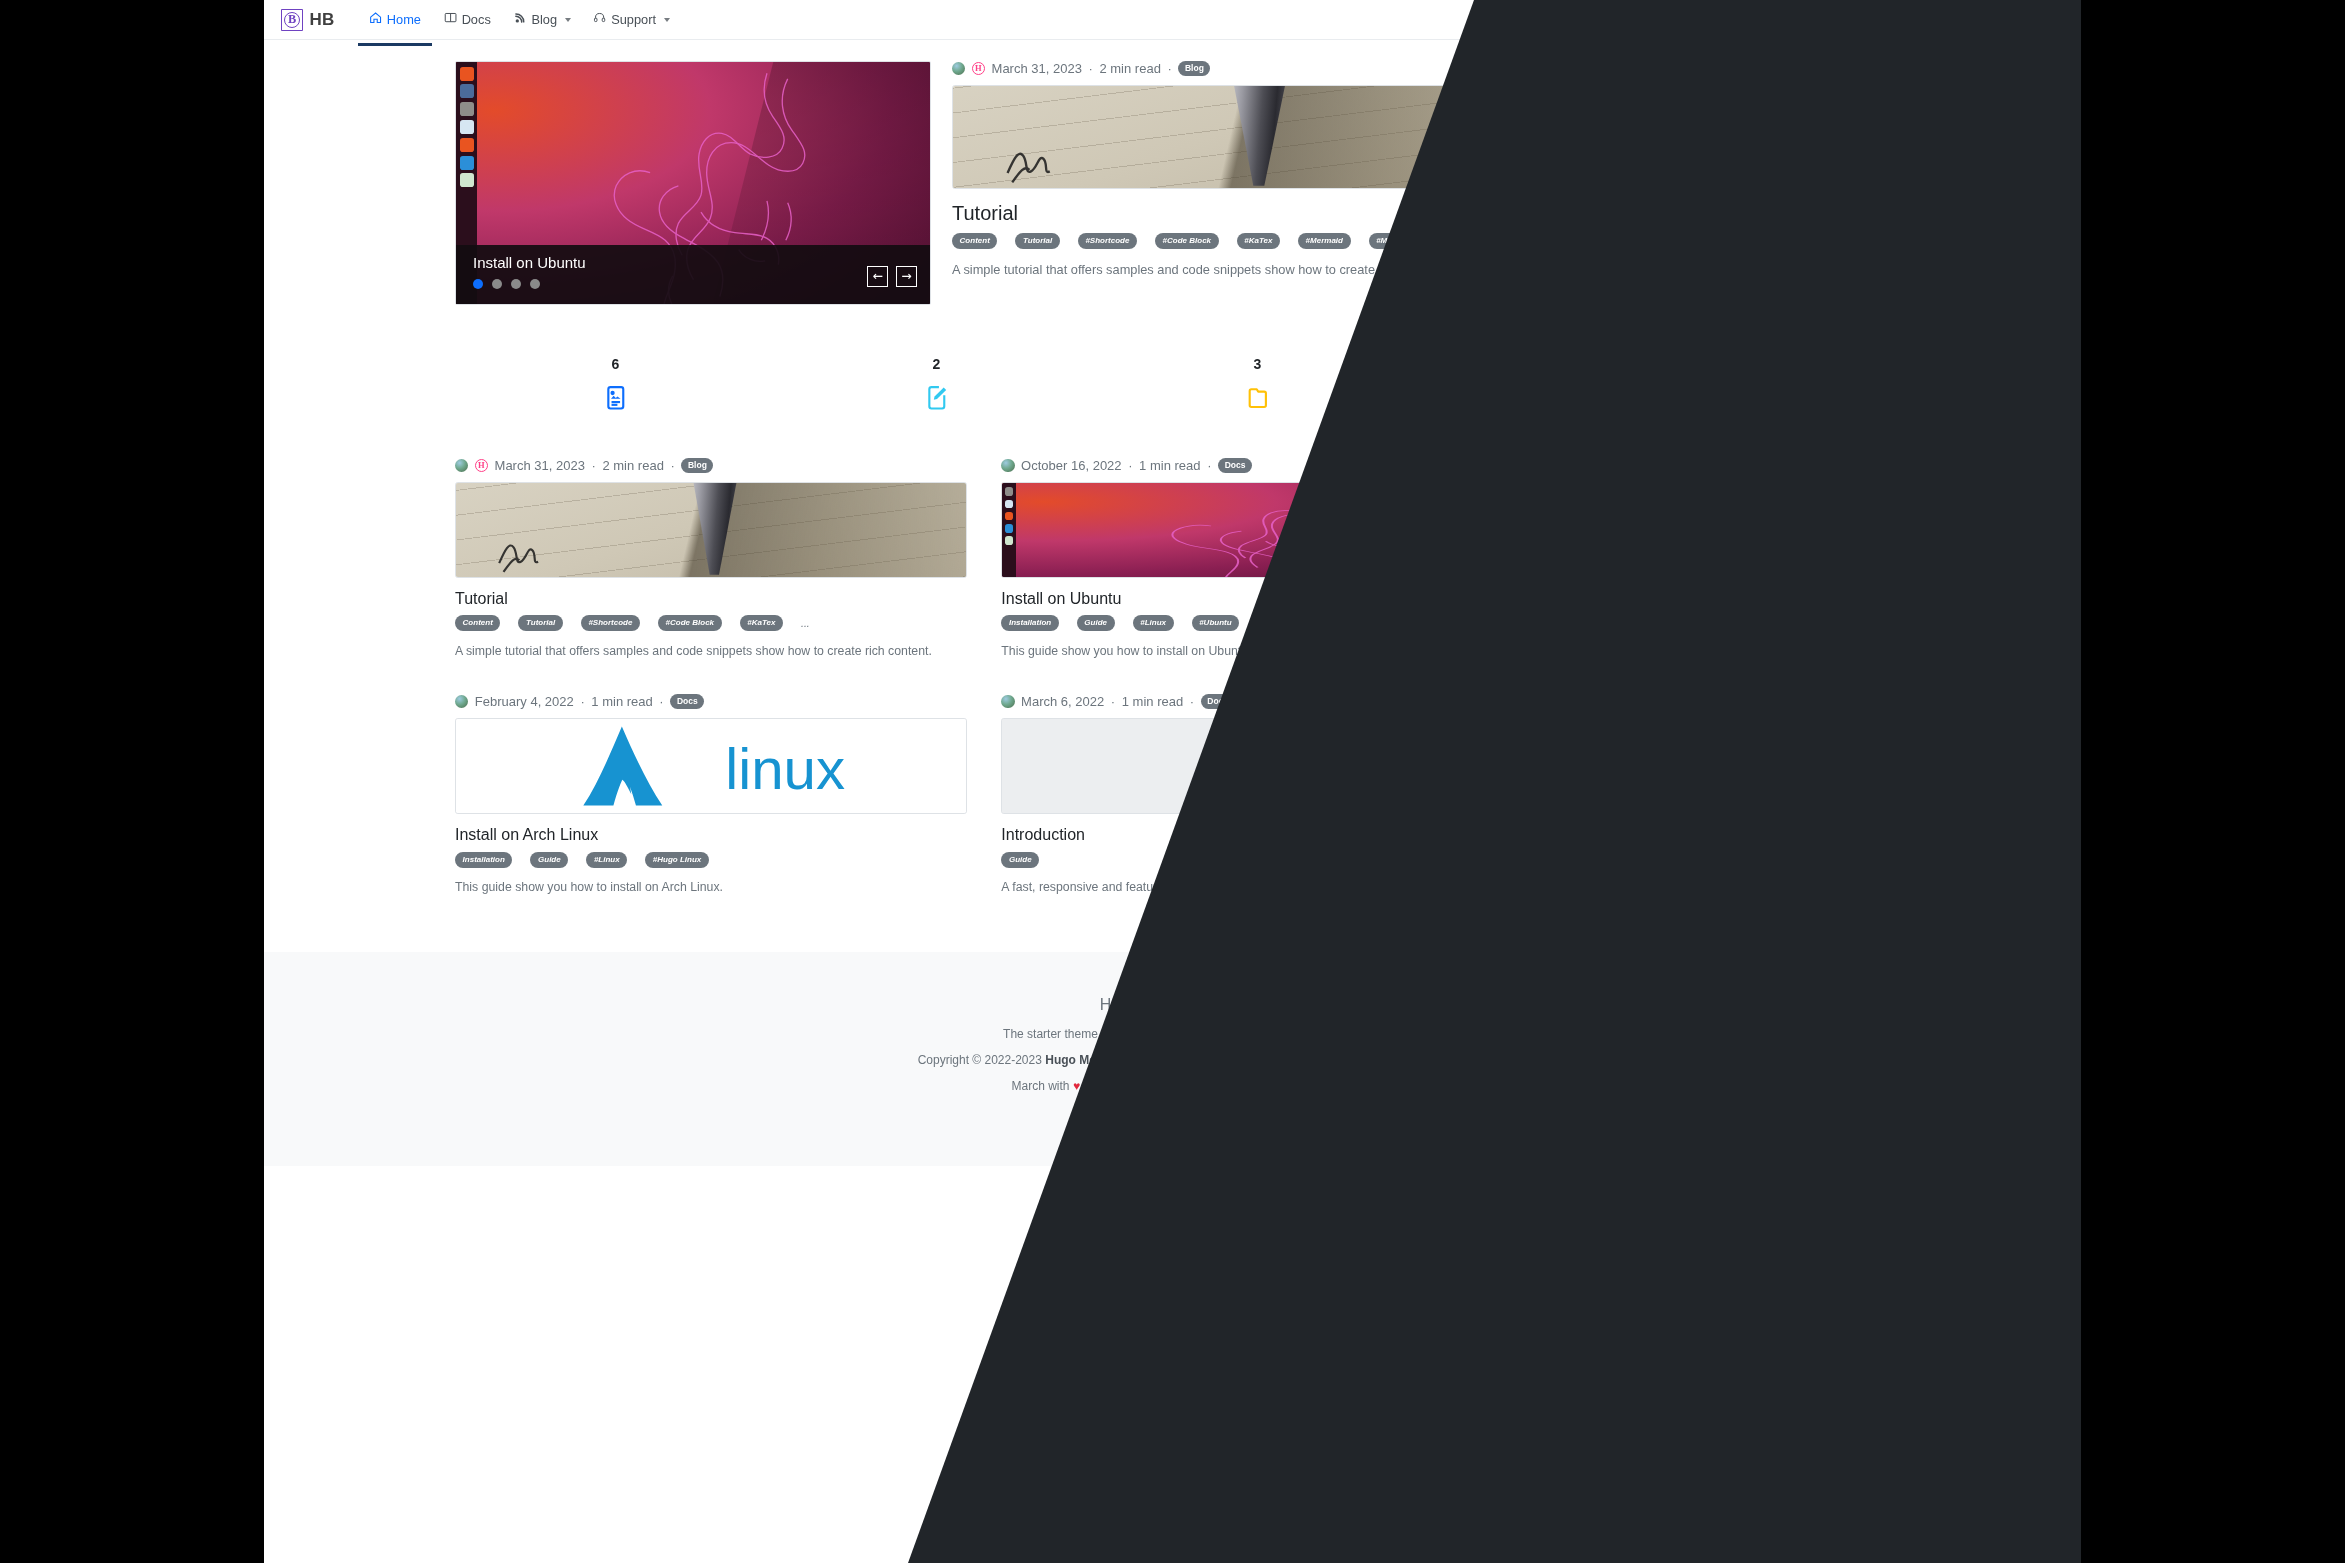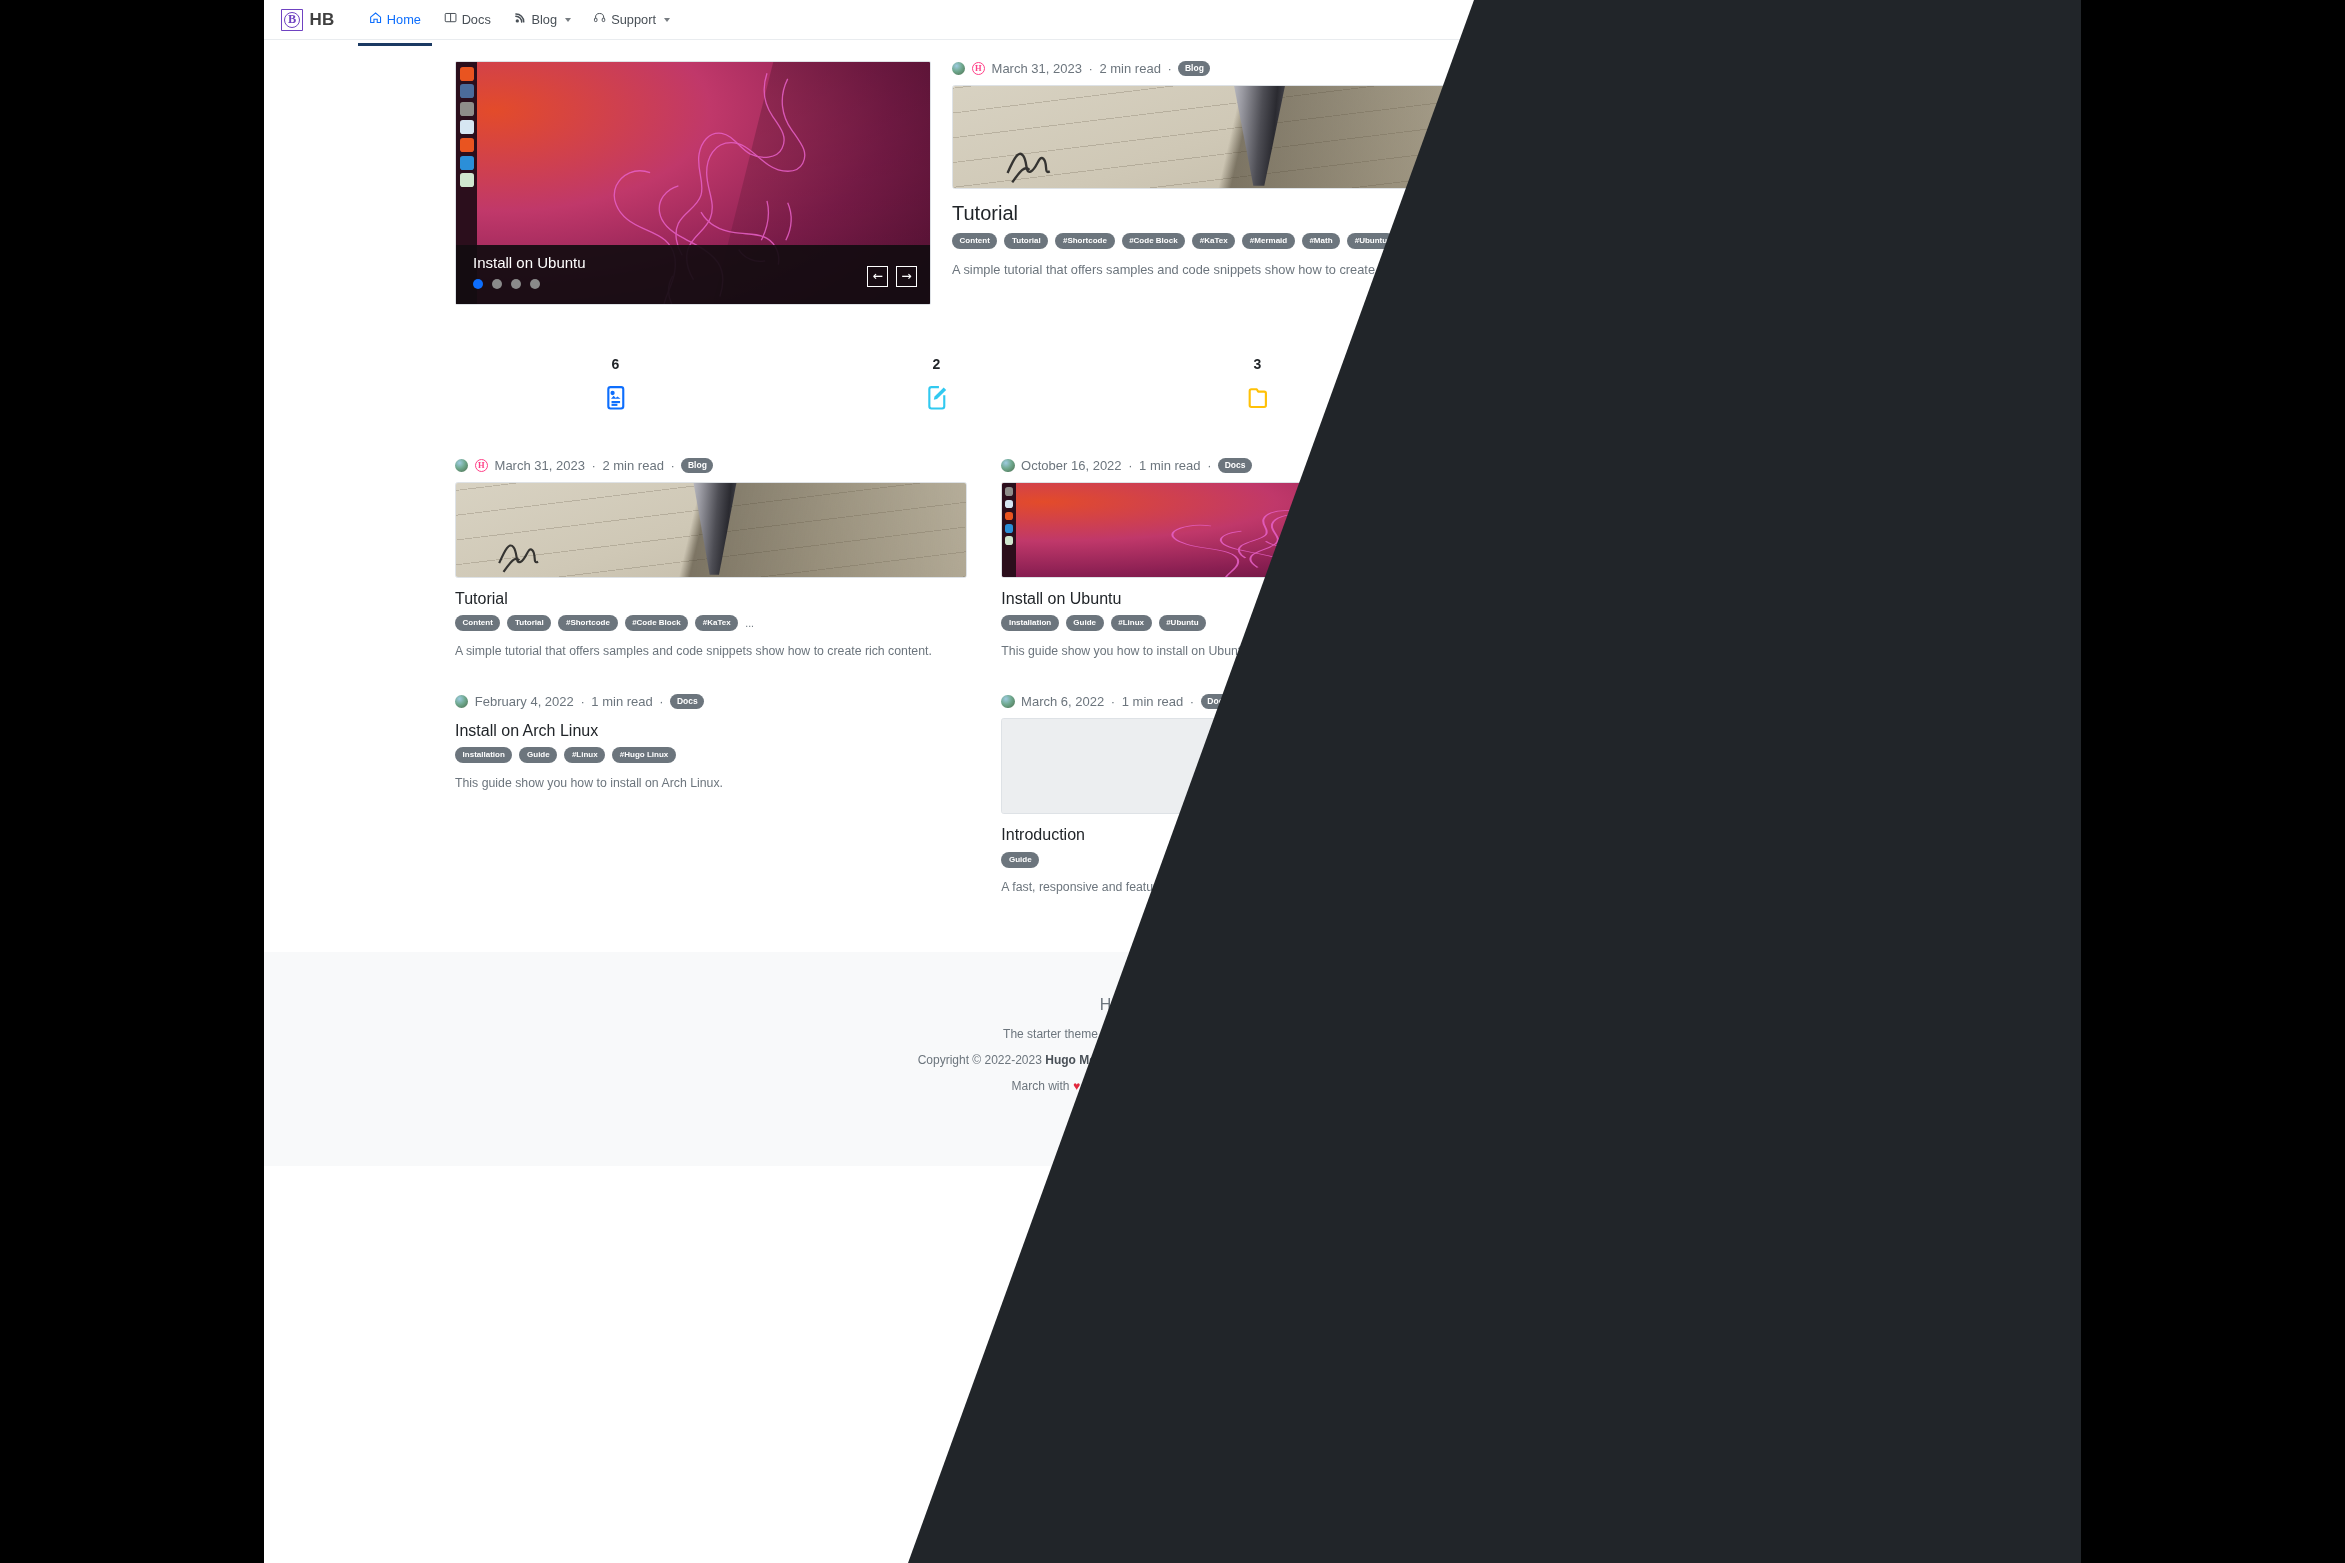--- a/index.html
+++ b/index.html
@@ -174,21 +174,21 @@
   .pen-nib {
     position: absolute; left: 44%; top: -6%; width: 13%; height: 104%;
     background: linear-gradient(95deg, #e8e8ec 0%, #9a9aa2 28%, #4d4d54 52%, #2a2a30 68%, #7b7b84 100%);
     clip-path: polygon(18% 0, 86% 0, 58% 100%, 44% 100%);
   }
   .ink-word {
     position: absolute; left: 2%; bottom: 4%; width: 26%; height: 46%;
     opacity: .85;
   }
   .feat-title { font-size: 20px; font-weight: 400; color: #212529; margin: 13.2px 0 8.5px; }
-  .tagrow { display: flex; flex-wrap: wrap; gap: 7px; align-items: center; margin-bottom: 10.4px; }
+  .tagrow { display: flex; flex-wrap: wrap; gap: 18px; align-items: center; margin-bottom: 10.4px; font-style: italic; }
   .tag {
     font-size: 8px; font-weight: 700; color: #fff; background: #6c757d;
     border-radius: 945px; padding: 2.8px 7.6px; line-height: 1.3; cursor: pointer;
   }
   .tag-more { font-size: 10.4px; color: #6c757d; }
   .summary { font-size: 12.8px; color: #6c757d; line-height: 1.5; }
 
   
   .stats {
     position: relative; z-index: 4;
@@ -591,20 +591,28 @@
 
     <div class="card">
       <div class="meta-row">
         <div class="avatar"></div>
         <span class="meta-text">February 4, 2022</span>
         <span class="meta-text">·</span>
         <span class="meta-text">1 min read</span>
         <span class="meta-text">·</span>
         <span class="badge-cat">Docs</span>
       </div>
+      <div class="card-img">
+        <div class="arch-logo">
+          <svg viewBox="0 0 300 100" preserveAspectRatio="xMidYMid meet" style="width:100%;height:100%">
+            <path d="M55 8 C42 38 30 68 14 92 L46 92 C50 78 54 66 58 60 C62 66 66 78 70 92 L98 92 C82 68 68 38 55 8 Z M55 48 C50 56 47 66 45 80 C49 72 52 66 55 64 C58 66 61 72 65 80 C63 66 60 56 55 48 Z" fill="#1793d1"></path>
+            <text x="165" y="74" font-family="Liberation Sans, sans-serif" font-size="62" fill="#1793d1">linux</text>
+          </svg>
+        </div>
+      </div>
       <div class="card-title">Install on Arch Linux</div>
       <div class="tagrow">
         <span class="tag">Installation</span>
         <span class="tag">Guide</span>
         <span class="tag">#Linux</span>
         <span class="tag">#Hugo Linux</span>
       </div>
       <div class="card-sum">This guide show you how to install on Arch Linux.</div>
     </div>
 

